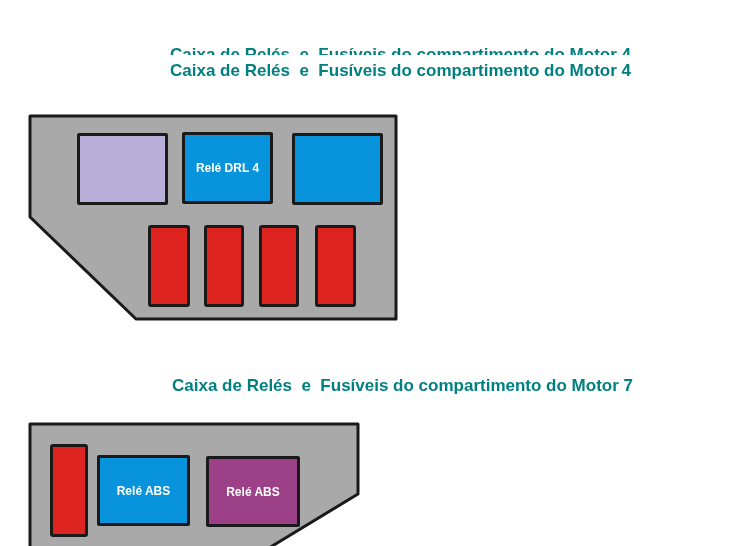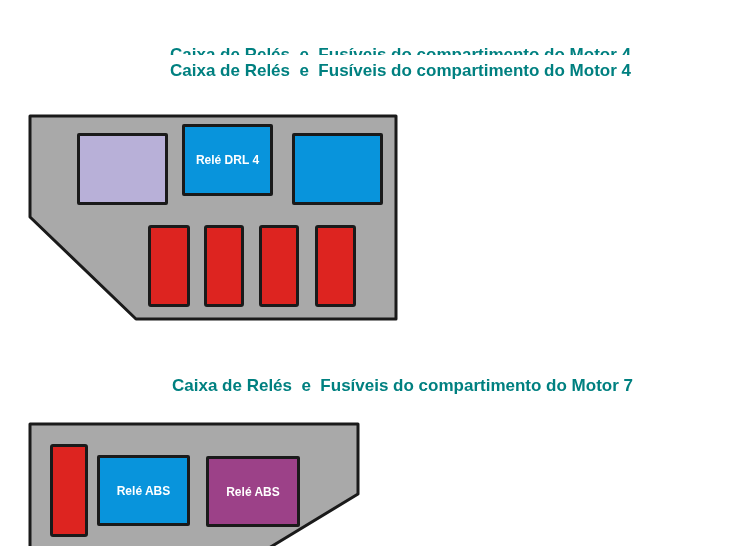--- a/index.html
+++ b/index.html
@@ -51,21 +51,21 @@
   </div>
 
   <div class="title" style="left: 170px; top: 29px; color: rgb(0, 128, 128);">Caixa de Relés  e  Fusíveis do compartimento do Motor 4</div>
 
   <svg class="box-shape" style="left:28px; top:82px;" width="372" height="209">
     <polygon points="2,2 368,2 368,205 108,205 2,103" stroke="#1a1a1a" stroke-width="3" stroke-linejoin="round" style="fill: rgb(169, 169, 169);"></polygon>
   </svg>
 
   <div class="slot" style="left: 77px; top: 101px; width: 91px; height: 72px; background: rgb(184, 176, 216);"></div>
 
-  <div class="slot" style="left: 182px; top: 92px; width: 91px; height: 72px; background: rgb(8, 148, 220);">Relé DRL 4</div>
+  <div class="slot" style="left: 182px; top: 100px; width: 91px; height: 72px; background: rgb(8, 148, 220);">Relé DRL 4</div>
 
   <div class="slot" style="left: 292px; top: 101px; width: 91px; height: 72px; background: rgb(8, 148, 220);"></div>
 
   <div class="slot fuse" style="left: 148px; top: 193px; width: 42px; height: 82px; background: rgb(221, 36, 32);"></div>
   <div class="slot fuse" style="left: 204px; top: 193px; width: 40px; height: 82px; background: rgb(221, 36, 32);"></div>
   <div class="slot fuse" style="left: 259px; top: 193px; width: 40px; height: 82px; background: rgb(221, 36, 32);"></div>
   <div class="slot fuse" style="left: 315px; top: 193px; width: 41px; height: 82px; background: rgb(221, 36, 32);"></div>
 
   <div class="title" style="left: 172px; top: 344px; color: rgb(0, 128, 128);">Caixa de Relés  e  Fusíveis do compartimento do Motor 7</div>
 

